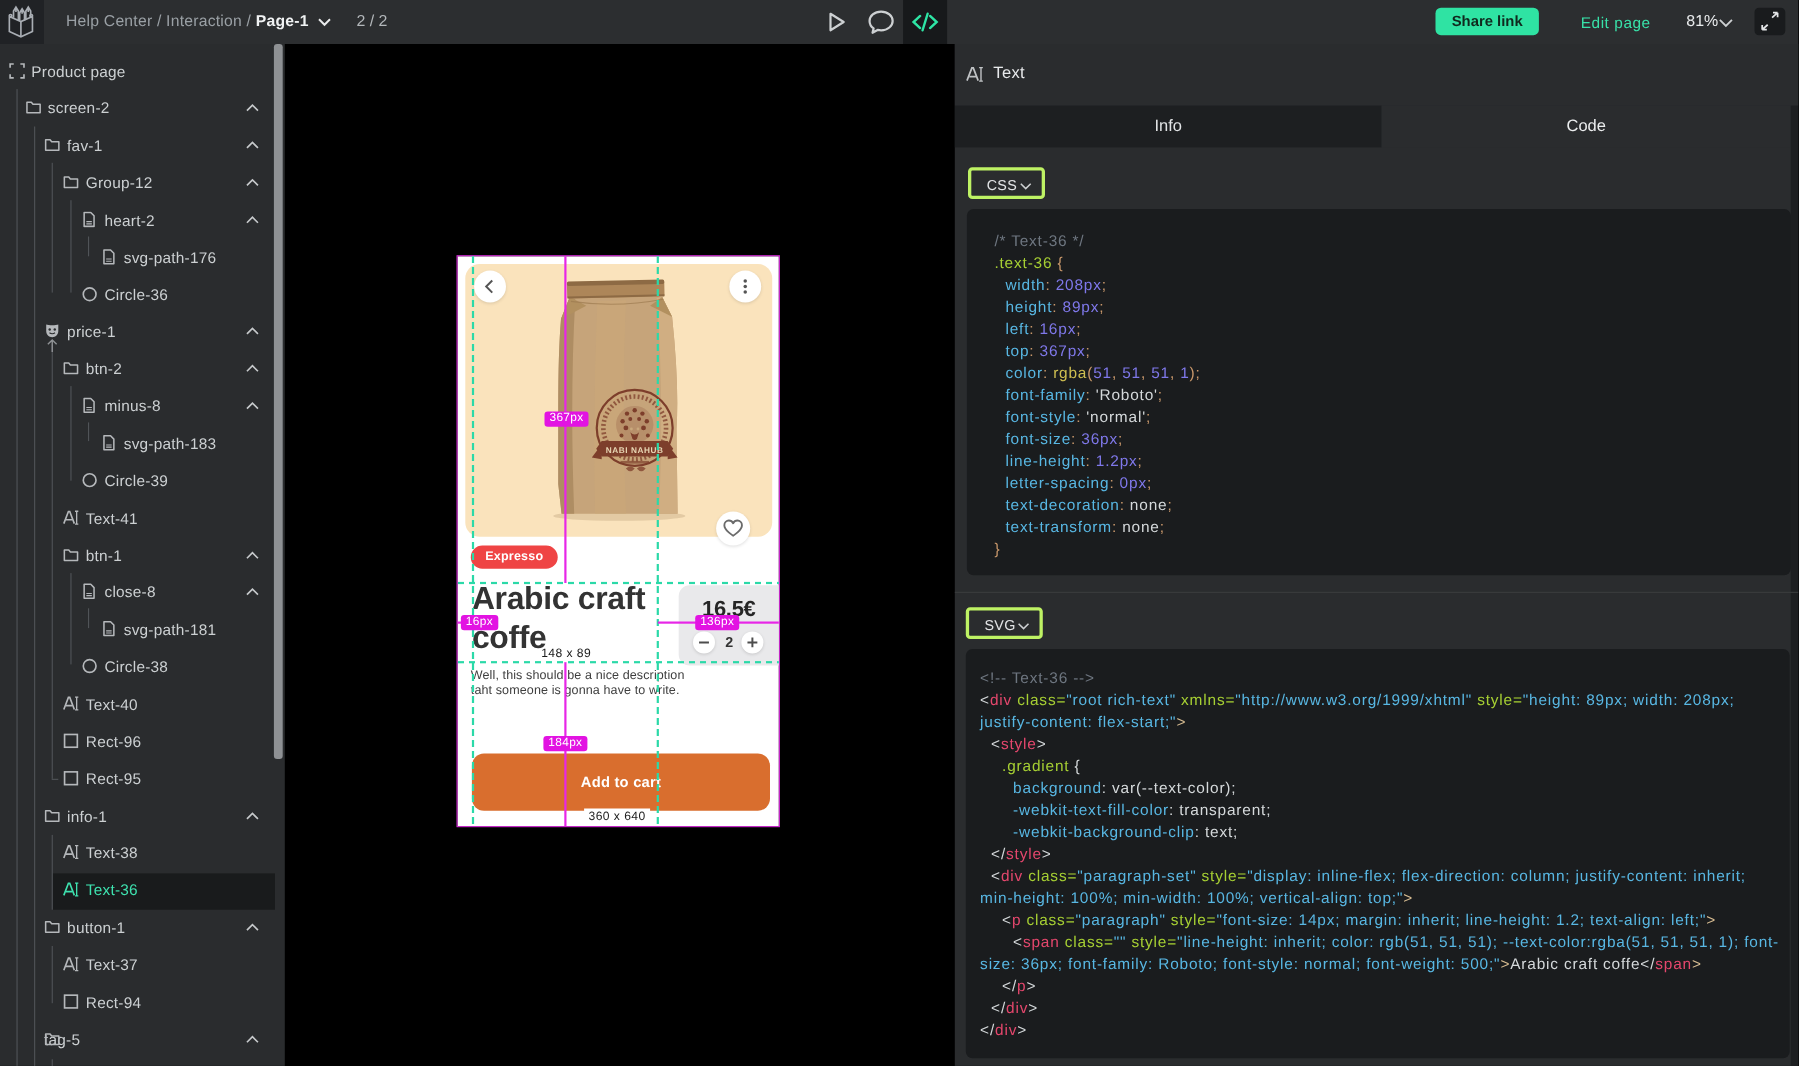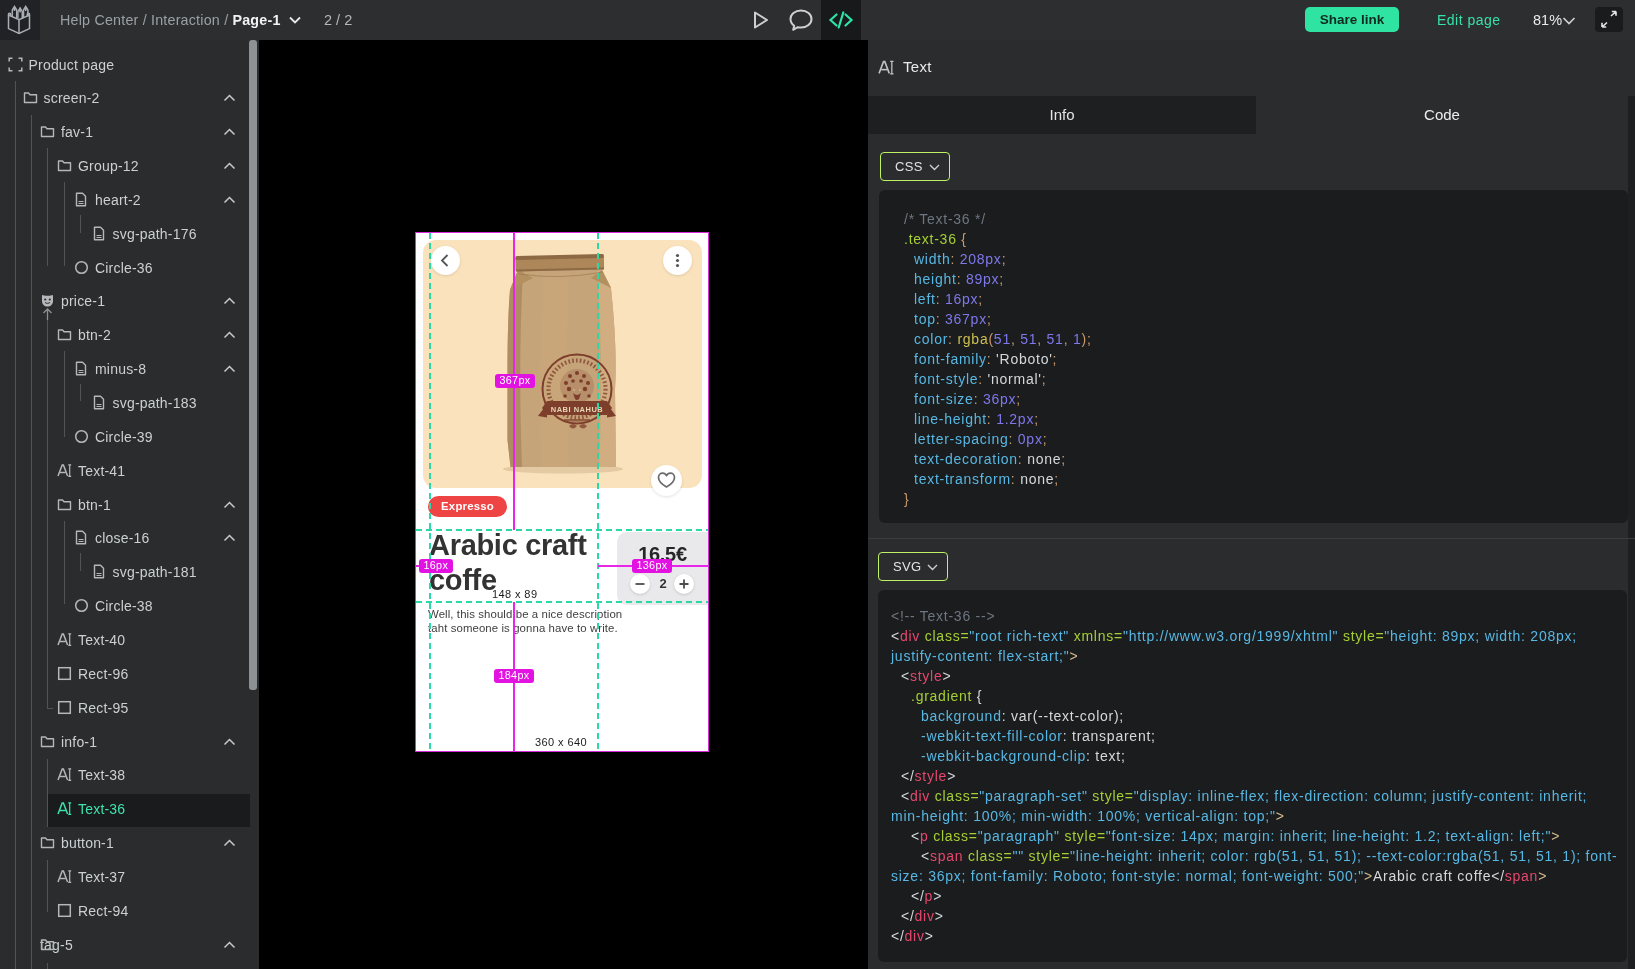--- a/index.html
+++ b/index.html
@@ -44,21 +44,21 @@
 .hmag { position:absolute; height:2px; background:#e726e7; z-index:4; }
 .mlabel { position:absolute; background:#e213e2; color:#fff; font-size:10.8px; font-weight:500; border-radius:3px; padding:0 4.5px 1px; z-index:5; letter-spacing:.3px; line-height:13.5px; }
 .szlabel { position:absolute; color:#1b1b1b; font-size:11px; z-index:5; letter-spacing:.4px; }
 
 #rpanel { position:absolute; left:868px; top:40px; width:767px; height:929px; background:#2a2c2e; }
 #rpanel .hdr { position:absolute; left:0; top:0; width:767px; height:56px; background:#2a2c2e; }
 #tabs { position:absolute; left:0; top:56px; width:767px; height:38px; }
 #tabinfo { position:absolute; left:0; top:0; width:388px; height:38px; background:#1d1f21; color:#e2e4e6; font-size:15px; text-align:center; line-height:38px; }
 #tabcode { position:absolute; left:388px; top:0; width:372px; height:38px; background:#2a2c2e; color:#eceeef; font-size:15px; text-align:center; line-height:38px; }
 #rgutter { position:absolute; left:760px; top:56px; width:7px; height:873px; background:#1d1f21; }
-.dropdown { position:absolute; width:70px; height:29px; border:1px solid #bef264; border-radius:4px; color:#e2e4e6; font-size:13px; line-height:27px; padding-left:14px; letter-spacing:.3px; }
+.dropdown { position:absolute; width:70px; height:29px; border:3px solid #bef264; border-radius:4px; color:#e2e4e6; font-size:13px; line-height:27px; padding-left:14px; letter-spacing:.3px; }
 .dropdown svg { position:absolute; right:9px; top:11px; }
 .codeblock { position:absolute; left:11px; width:749px; background:#1a1c1e; border-radius:6px; overflow:hidden; }
 .codelines { font-family:"Liberation Sans", sans-serif; font-size:14px; letter-spacing:0.75px; }
 .cl { height:20px; line-height:20px; white-space:pre; color:#d5d9db; }
 .i1 { padding-left:10px; } .i2 { padding-left:20px; } .i3 { padding-left:30px; }
 .tg  { color:#6e7680; }
 .tl  { color:#a6cf33; }
 .tp  { color:#e5476d; }
 .tb  { color:#58b7e3; }
 .tn  { color:#7f78ea; }
@@ -171,21 +171,21 @@
         <path d="M1 13 L5.2 2 L6.4 2 L10.6 13" stroke="#b5b8bb" stroke-width="1.5"></path>
         <path d="M3 9.5 L8.7 9.5" stroke="#b5b8bb" stroke-width="1.5"></path>
         <path d="M11.2 1.8 h3 M12.7 1.8 V 13.4 M11.2 13.4 h3" stroke="#b5b8bb" stroke-width="1.2"></path>
       </svg><span style="margin-left:21px">Text-41</span></div>
 <div class="trow" style="left:57px;top:452.55px;"><svg width="15" height="15" viewBox="0 0 15 15" fill="none" stroke="#b5b8bb" stroke-width="1.4">
         <path d="M1.5 12.5 L1.5 3 L5.5 3 L7 4.8 L13.5 4.8 L13.5 12.5 Z" stroke-linejoin="round"></path>
       </svg><span style="margin-left:21px">btn-1</span></div>
 <div class="trow" style="left:74px;top:486.4px;"><svg width="14" height="15" viewBox="0 0 14 15" fill="none" stroke="#b5b8bb" stroke-width="1.4">
         <path d="M2.5 1.2 L8.5 1.2 L11.5 4.2 L11.5 13.8 L2.5 13.8 Z" stroke-linejoin="round"></path>
         <path d="M4.5 9.5 h5 M4.5 11.5 h5" stroke-width="1"></path>
-      </svg><span style="margin-left:21px">close-16</span></div>
+      </svg><span style="margin-left:21px">close-8</span></div>
 <div class="trow" style="left:91.5px;top:520.25px;"><svg width="14" height="15" viewBox="0 0 14 15" fill="none" stroke="#b5b8bb" stroke-width="1.4">
         <path d="M2.5 1.2 L8.5 1.2 L11.5 4.2 L11.5 13.8 L2.5 13.8 Z" stroke-linejoin="round"></path>
         <path d="M4.5 9.5 h5 M4.5 11.5 h5" stroke-width="1"></path>
       </svg><span style="margin-left:21px">svg-path-181</span></div>
 <div class="trow" style="left:74px;top:554.1px;"><svg width="15" height="15" viewBox="0 0 15 15" fill="none" stroke="#b5b8bb" stroke-width="1.5">
         <circle cx="7.5" cy="7.5" r="5.8"></circle>
       </svg><span style="margin-left:21px">Circle-38</span></div>
 <div class="trow" style="left:57px;top:587.95px;"><svg width="16" height="15" viewBox="0 0 16 15" fill="none">
         <path d="M1 13 L5.2 2 L6.4 2 L10.6 13" stroke="#b5b8bb" stroke-width="1.5"></path>
         <path d="M3 9.5 L8.7 9.5" stroke="#b5b8bb" stroke-width="1.5"></path>
@@ -321,20 +321,21 @@
 <div id="priceval">16.5€</div>
 <div class="stepc" style="left:13px"><svg width="20" height="20" viewBox="0 0 20 20" stroke="#4d4d4d" stroke-width="1.8">
           <path d="M5.5 10 h9"></path>
         </svg></div>
 <div id="qty">2</div>
 <div class="stepc" style="left:57px"><svg width="20" height="20" viewBox="0 0 20 20" stroke="#4d4d4d" stroke-width="1.8">
           <path d="M5.5 10 h9 M10 5.5 v9"></path>
         </svg></div>
 </div>
 <div id="descr">Well, this should be a nice description<br>taht someone is gonna have to write.</div>
+<div id="cartbtn">Add to cart</div>
 </div>
 <div class="vdash" style="left:428.5px;top:233px;height:518px"></div>
 <div class="vdash" style="left:596.5px;top:233px;height:518px"></div>
 <div class="hdash" style="left:416px;top:528.8px;width:292px"></div>
 <div class="hdash" style="left:416px;top:600.8px;width:292px"></div>
 <div class="vmag" style="left:512.5px;top:233px;height:297px"></div>
 <div class="vmag" style="left:512.5px;top:602px;height:149px"></div>
 <div class="hmag" style="left:416px;top:565px;width:14px"></div>
 <div class="hmag" style="left:598px;top:565px;width:110px"></div>
 <div class="mlabel" style="left:495px;top:373.5px">367px</div>

